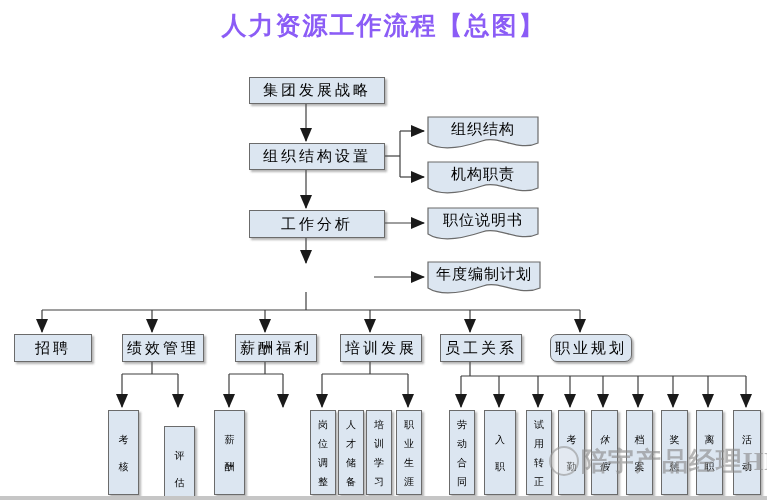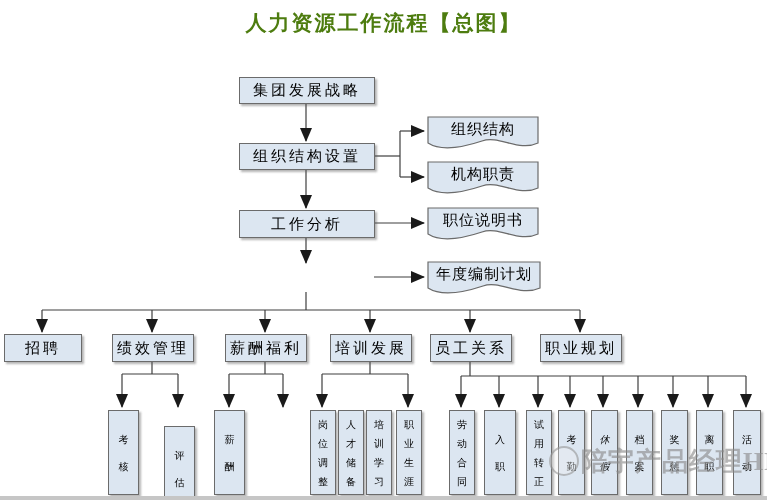--- a/index.html
+++ b/index.html
@@ -4,27 +4,27 @@
 <style>
   html,body{margin:0;padding:0;}
   body{
     width:767px;height:500px;position:relative;overflow:hidden;
     background:#ffffff;
     font-family:"Liberation Serif","DejaVu Serif",serif;
   }
   .canvas{position:absolute;left:0;top:0;width:767px;height:500px;}
   .title{
     position:absolute;left:0;top:9px;width:767px;text-align:center;
-    font-size:21px;font-weight:bold;color:#4d7c0f;letter-spacing:2px;
+    font-size:25px;font-weight:bold;color:#8b5cf6;letter-spacing:2px;
   }
   .box{
     position:absolute;background:#dce6f1;border:1px solid #6b6b6b;
     box-shadow:2px 2px 2px rgba(90,90,90,0.45);
     display:flex;align-items:center;justify-content:center;
-    font-size:15px;color:#000;letter-spacing:3px;text-align:center;
+    font-size:15px;color:#000;letter-spacing:3px;text-align:center;margin-left:10px;
   }
   .vbox{
     position:absolute;background:#dce6f1;border:1px solid #6b6b6b;
     box-shadow:2px 2px 2px rgba(90,90,90,0.45);
     display:flex;align-items:center;justify-content:center;
   }
   .vbox span{
     display:inline-block;width:1.05em;word-break:break-all;
     font-size:10px;line-height:19px;text-align:center;color:#000;
   }
@@ -144,21 +144,21 @@
       <path d="M1,1 H113 V27 C93,36 73,19 56,25 C38,31 15,36 1,27 Z" fill="#dce6f1" stroke="#6b6b6b" stroke-width="1.2"></path>
     </svg>
     <div class="lbl">年度编制计划</div>
   </div>
 
   <div class="box" style="left:4px;top:334px;width:76px;height:26px;">招聘</div>
   <div class="box" style="left:112px;top:334px;width:80px;height:26px;">绩效管理</div>
   <div class="box" style="left:225px;top:334px;width:80px;height:26px;">薪酬福利</div>
   <div class="box" style="left:330px;top:334px;width:80px;height:26px;">培训发展</div>
   <div class="box" style="left:430px;top:334px;width:80px;height:26px;">员工关系</div>
-  <div class="box" style="left:540px;top:334px;width:80px;height:26px;">职业规划</div>
+  <div class="box" style="left:540px;top:334px;width:80px;height:26px;border-radius:7px;">职业规划</div>
 
   <div class="vbox loose" style="left:108px;top:410px;width:29px;height:83px;">
     <span>考核</span>
     </div>
   <div class="vbox loose" style="left:164px;top:394px;width:29px;height:83px;margin-top:32px;">
     <span>评估</span>
     </div>
 
   <div class="vbox loose" style="left:214px;top:410px;width:29px;height:83px;">
     <span>薪酬</span>

